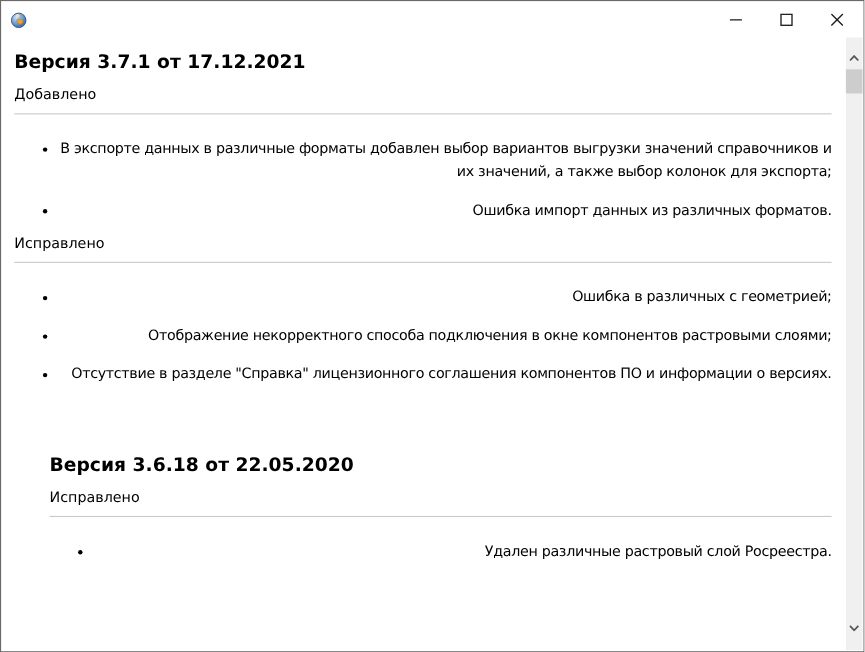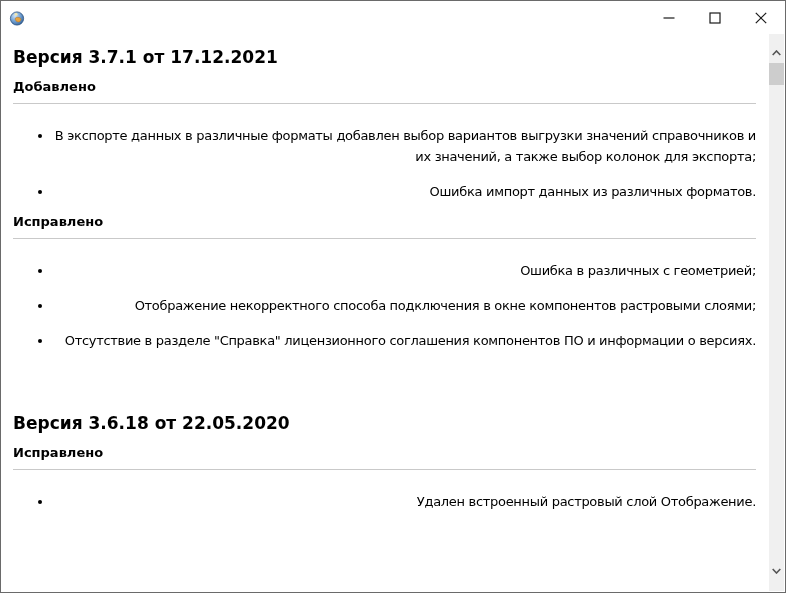--- a/index.html
+++ b/index.html
@@ -62,39 +62,39 @@
   .version-heading {
     font-size: 17px;
     line-height: 20px;
     font-weight: bold;
     margin: 14px 0 0 0;
     letter-spacing: 0;
   }
   .group-label {
     font-size: 13px;
     line-height: 15px;
-    font-weight: bold;
+    font-weight: normal;
     margin: 12px 0 9px 0;
   }
   .rule {
     border: 0;
     border-top: 1px solid #c9c9c9;
     margin: 0;
     height: 0;
   }
   .item-list {
     margin: 21px 0 0 0;
     padding: 0 0 0 40px;
     font-size: 13px;
     line-height: 21px;
     letter-spacing: -0.3px;
   }
   .item-list li { margin: 0 0 14px 0; text-align: right; }
   .item-list li:last-child { margin-bottom: 0; }
-  .section-second { margin-top: 62px; }
+  .section-second { margin-top: 62px; margin-left: 32px; }
   
   .scrollbar {
     position: absolute;
     top: 33px;
     right: 1px;
     width: 15px;
     bottom: 1px;
     background: #f0f0f0;
   }
   .scroll-arrow {
@@ -178,21 +178,21 @@
         <li>Отсутствие в разделе "Справка" лицензионного соглашения компонентов ПО и информации о версиях.</li>
       </ul>
     </section>
 
     <section class="section-second">
       <h2 class="version-heading">Версия 3.6.18 от 22.05.2020</h2>
 
       <div class="group-label">Исправлено</div>
       <hr class="rule">
       <ul class="item-list">
-        <li>Удален встроенный растровый слой Отображение.</li>
+        <li>Удален различные растровый слой Росреестра.</li>
       </ul>
     </section>
 
   </div>
 
   <div class="scrollbar">
     <div class="scroll-arrow scroll-arrow-up">
       <svg width="9" height="6" viewBox="0 0 9 6">
         <polyline points="0.7,5 4.5,1 8.3,5" fill="none" stroke="#555555" stroke-width="1.6"></polyline>
       </svg>

